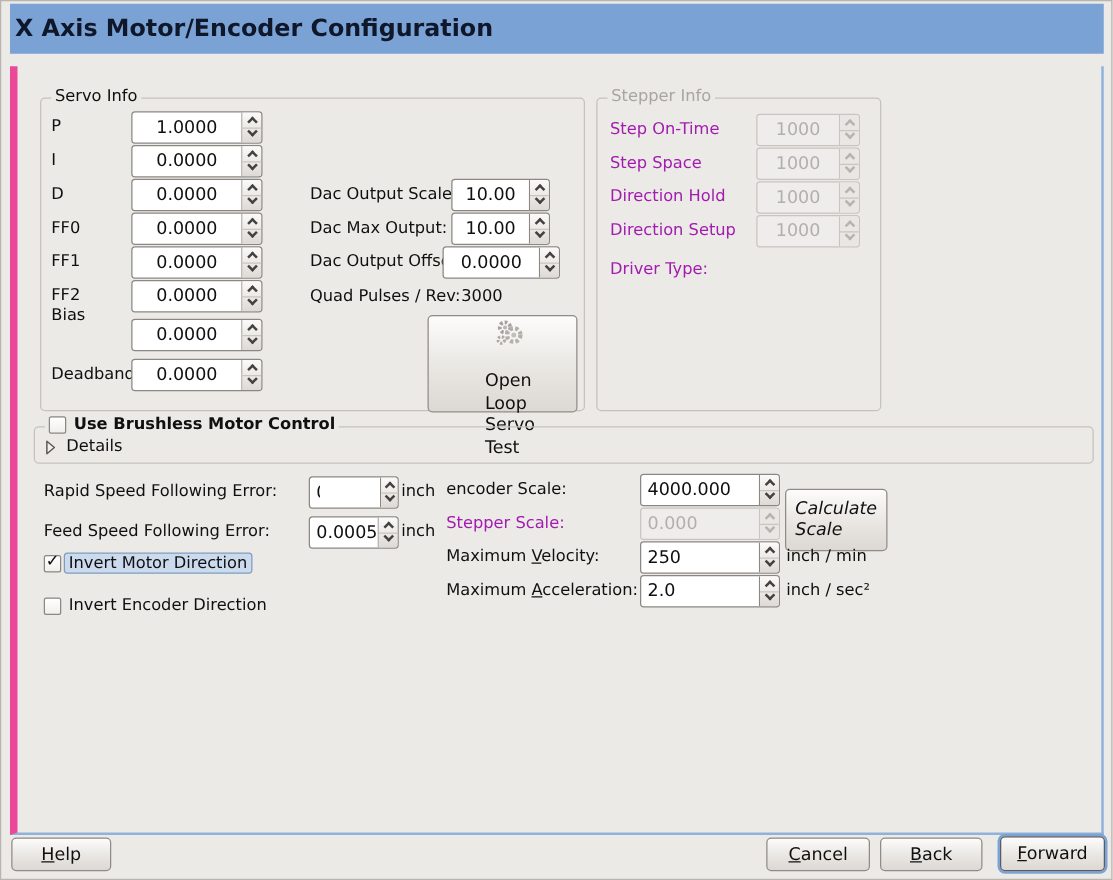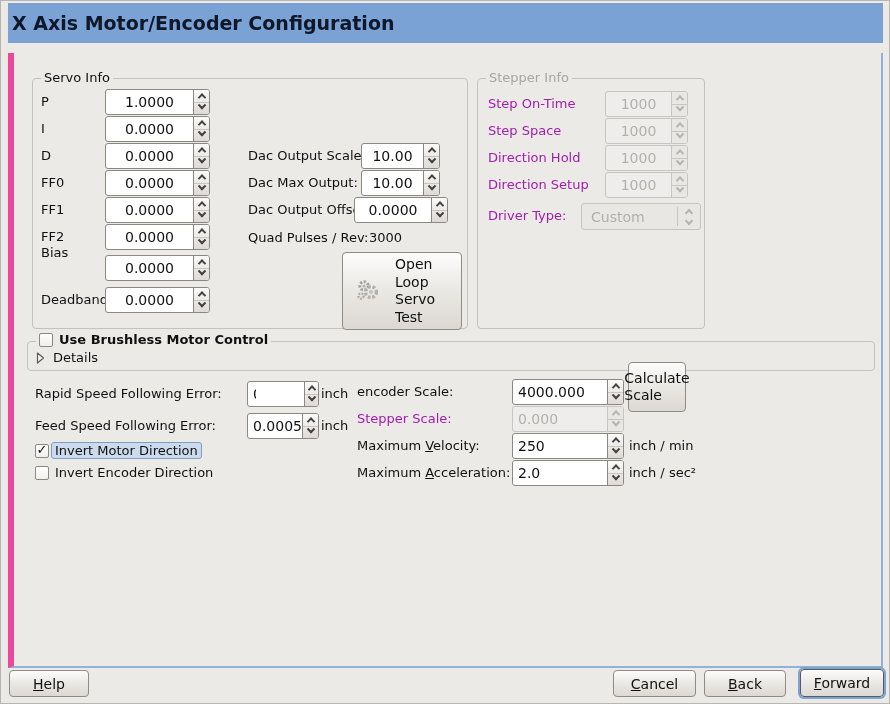--- a/index.html
+++ b/index.html
@@ -57,21 +57,21 @@
   .entryspin.dis { background:#efedeb; border-color:#c8c4bf; }
   .entryspin.dis .val { color:#b3b0ac; }
   .entryspin.dis .spinbtns { background:#e9e7e4; border-left-color:#c8c4bf; }
   .entryspin.dis .chev { border-color:#b7b4b0; }
 
   
   .gtkbtn {
     position:absolute; background:linear-gradient(#fdfcfb,#eceae6 45%,#dcd8d3);
     border:1px solid #8f8c87; border-radius:4px;
     display:flex; align-items:center; justify-content:center;
-    font-size:14px; color:#101010; cursor:default;
+    font-size:14px; color:#101010; cursor:default;flex-direction:column;
   }
   .gtkbtn.focusring { box-shadow:0 0 0 2px #7BA3D4; border-color:#5a5a66; }
   .multiline { white-space:pre-line; line-height:1.25; text-align:left; }
 
   
   .cb {
     width:14px; height:14px; background:linear-gradient(#ffffff,#f1efec);
     border:1px solid #8b8883; border-radius:2px; display:inline-flex;
     align-items:center; justify-content:center; flex:none;
   }
@@ -328,28 +328,20 @@
             <span class="sb up">
               <i class="chev"></i>
             </span>
             <span class="sb down">
               <i class="chev"></i>
             </span>
           </span>
       </div>
 
       <span class="lbl dim" style="left:10px; top:129px;">Driver Type:</span>
-      <div class="combo" style="left:103px; top:124px; width:120px;">
-        <span class="ctext">Custom</span>
-        <span class="cdiv"></span>
-        <span class="carrows">
-            <i class="chev cu"></i>
-            <i class="chev cd"></i>
-          </span>
-      </div>
     </div>
 
     <div class="gtkframe" style="left:13px; top:288px; width:848px; height:30px;">
       <span class="legend" style="display:flex; align-items:flex-end; gap:6px; top:-10px; font-weight:bold;">
         <span class="cb">
             <span class="mark"></span>
           </span>
         <span>Use Brushless Motor Control</span>
       </span>
       <div class="expander" style="left:8px; top:8px;">
@@ -387,42 +379,42 @@
         </span>
     </div>
     <span class="unit" style="left:307px; top:365px;">inch</span>
 
     <div class="checkrow" style="left:21px; top:389px;">
       <span class="cb">
           <span class="mark">✓</span>
         </span>
       <span class="focuslabel">Invert Motor Direction</span>
     </div>
-    <div class="checkrow" style="left:21px; top:412px;">
+    <div class="checkrow" style="left:21px; top:424px;">
       <span class="cb">
           <span class="mark"></span>
         </span>
       <span>Invert Encoder Direction</span>
     </div>
 
 
     <span class="lbl" style="left:343px; top:331px;">encoder Scale:</span>
     <div class="entryspin leftal" style="left:498px; top:326px; width:112px;">
       <span class="val">4000.000</span>
       <span class="spinbtns">
           <span class="sb up">
             <i class="chev"></i>
           </span>
           <span class="sb down">
             <i class="chev"></i>
           </span>
         </span>
     </div>
 
-    <div class="gtkbtn multiline" style="left:614px; top:309px; width:58px; height:50px; font-size:14px;">
+    <div class="gtkbtn multiline" style="left:614px; top:338px; width:82px; height:50px; font-size:14px;font-style:italic;">
       <span class="multiline">Calculate
 Scale</span>
     </div>
 
     <span class="lbl dim" style="left:343px; top:358px;">Stepper Scale:</span>
     <div class="entryspin leftal dis" style="left:498px; top:353px; width:112px;">
       <span class="val">0.000</span>
       <span class="spinbtns">
           <span class="sb up">
             <i class="chev"></i>

